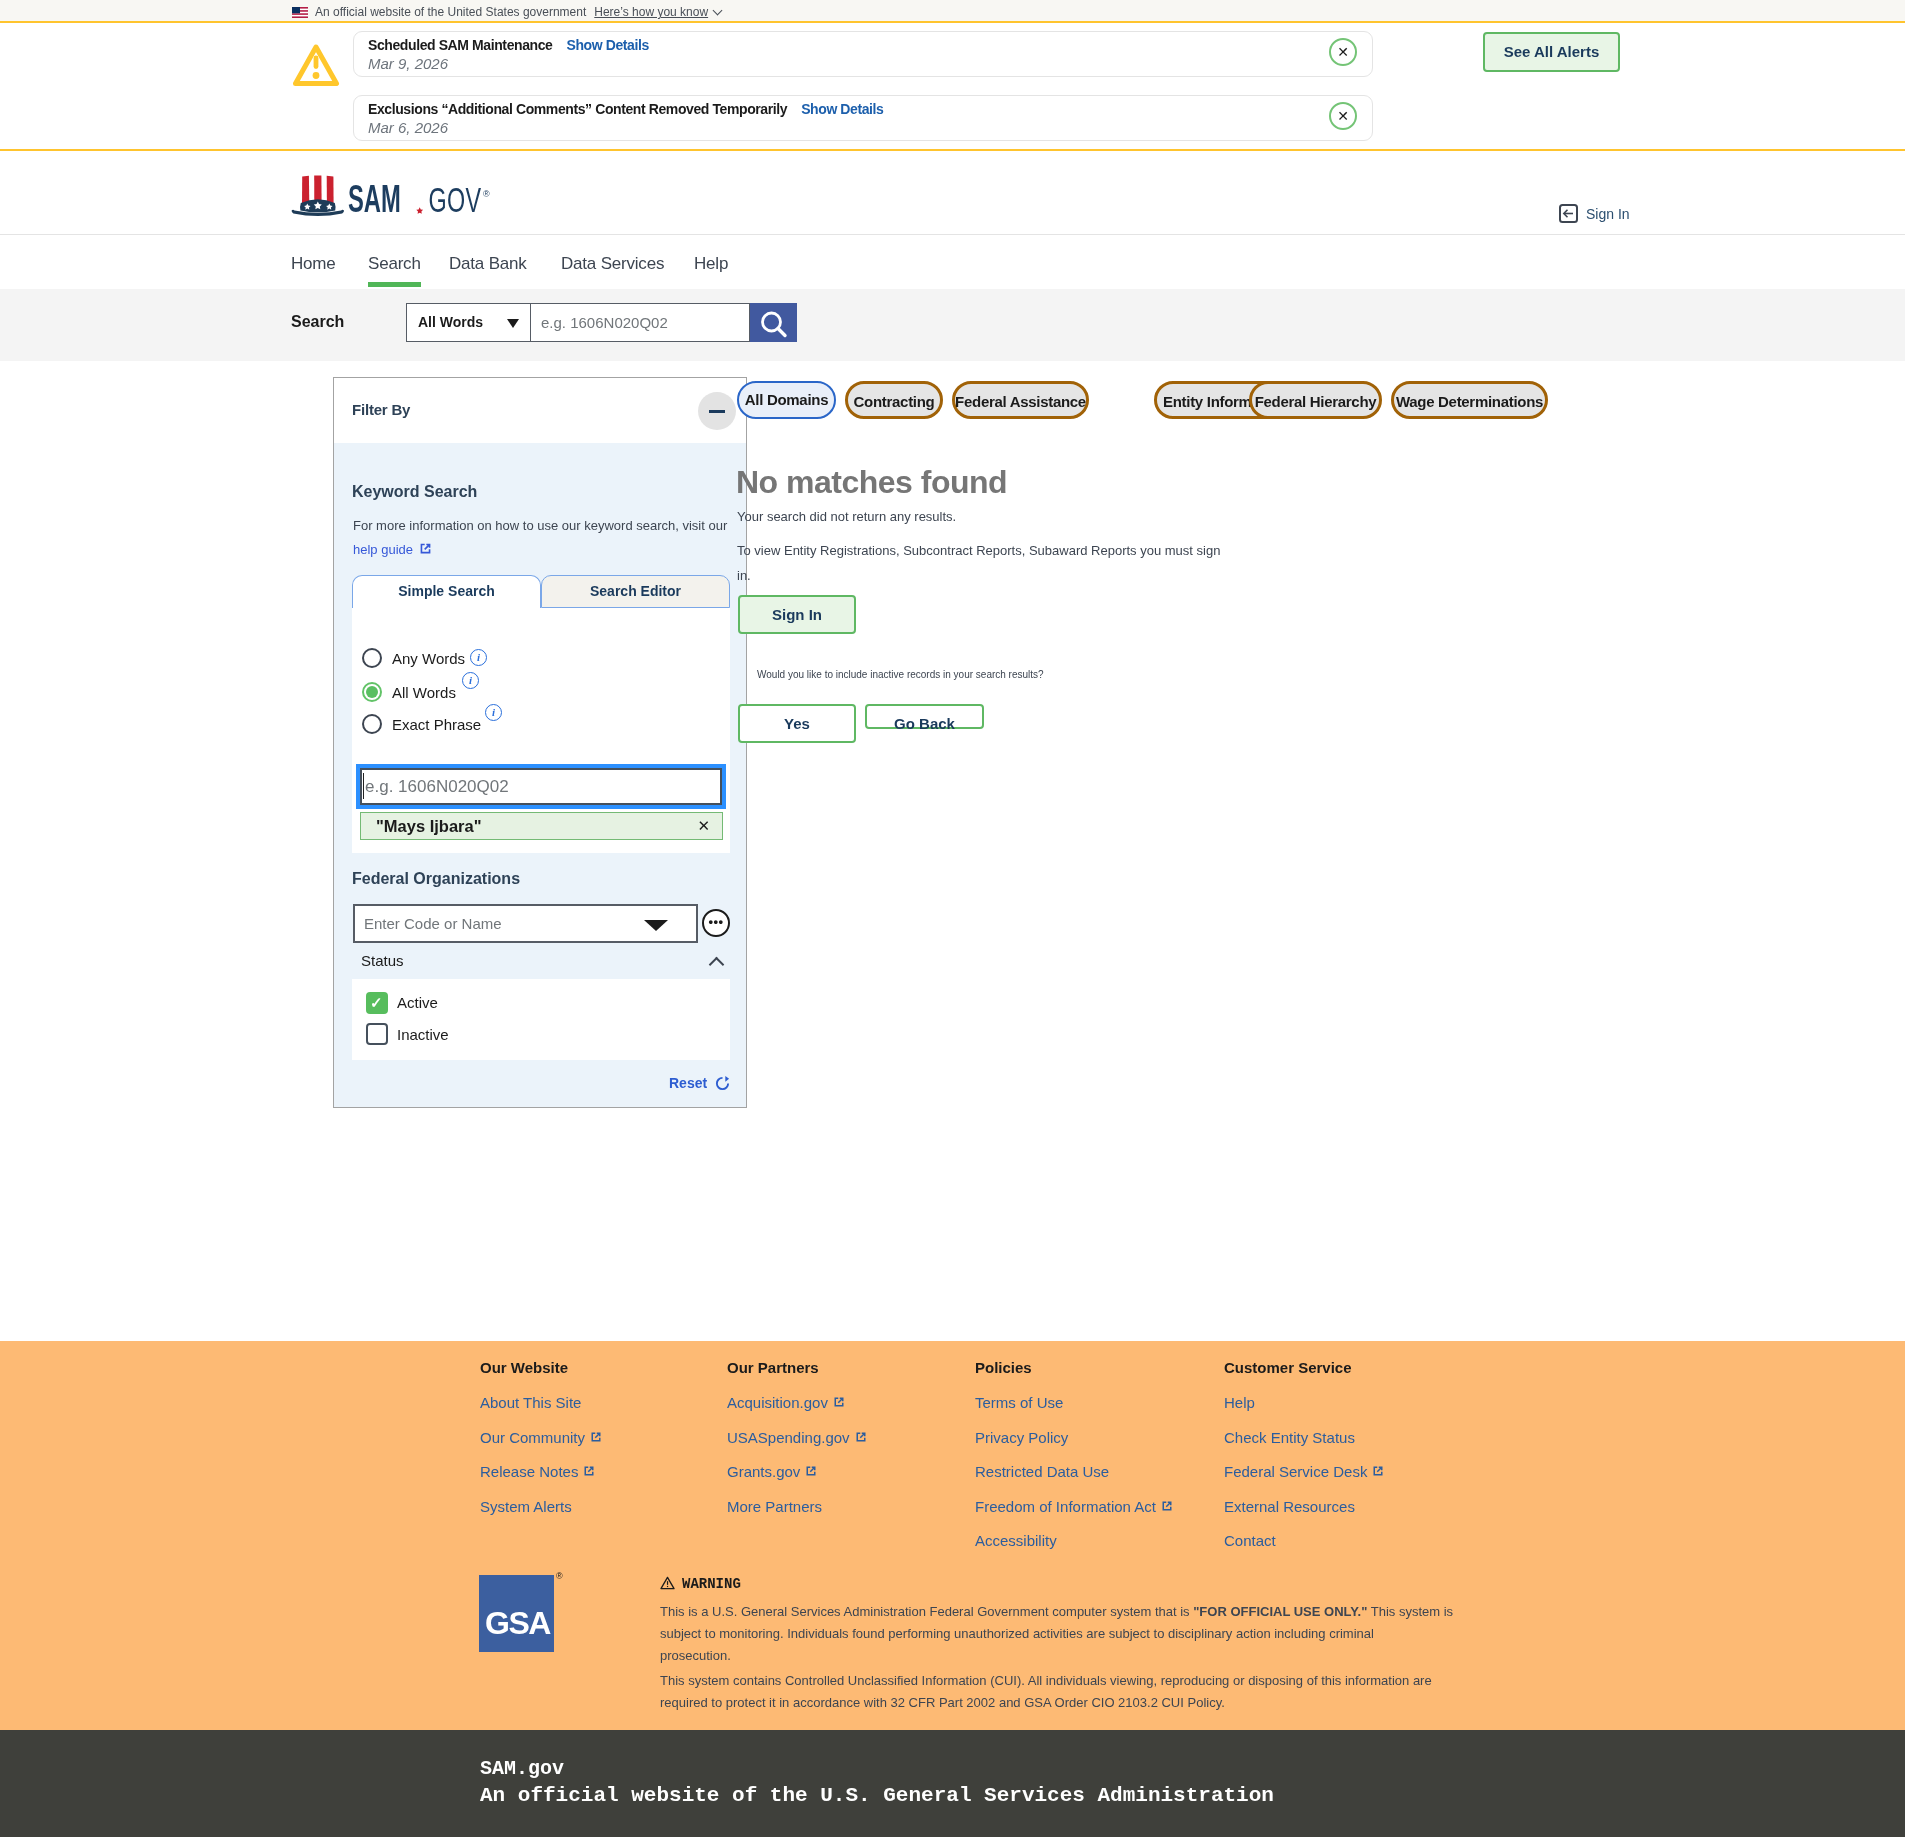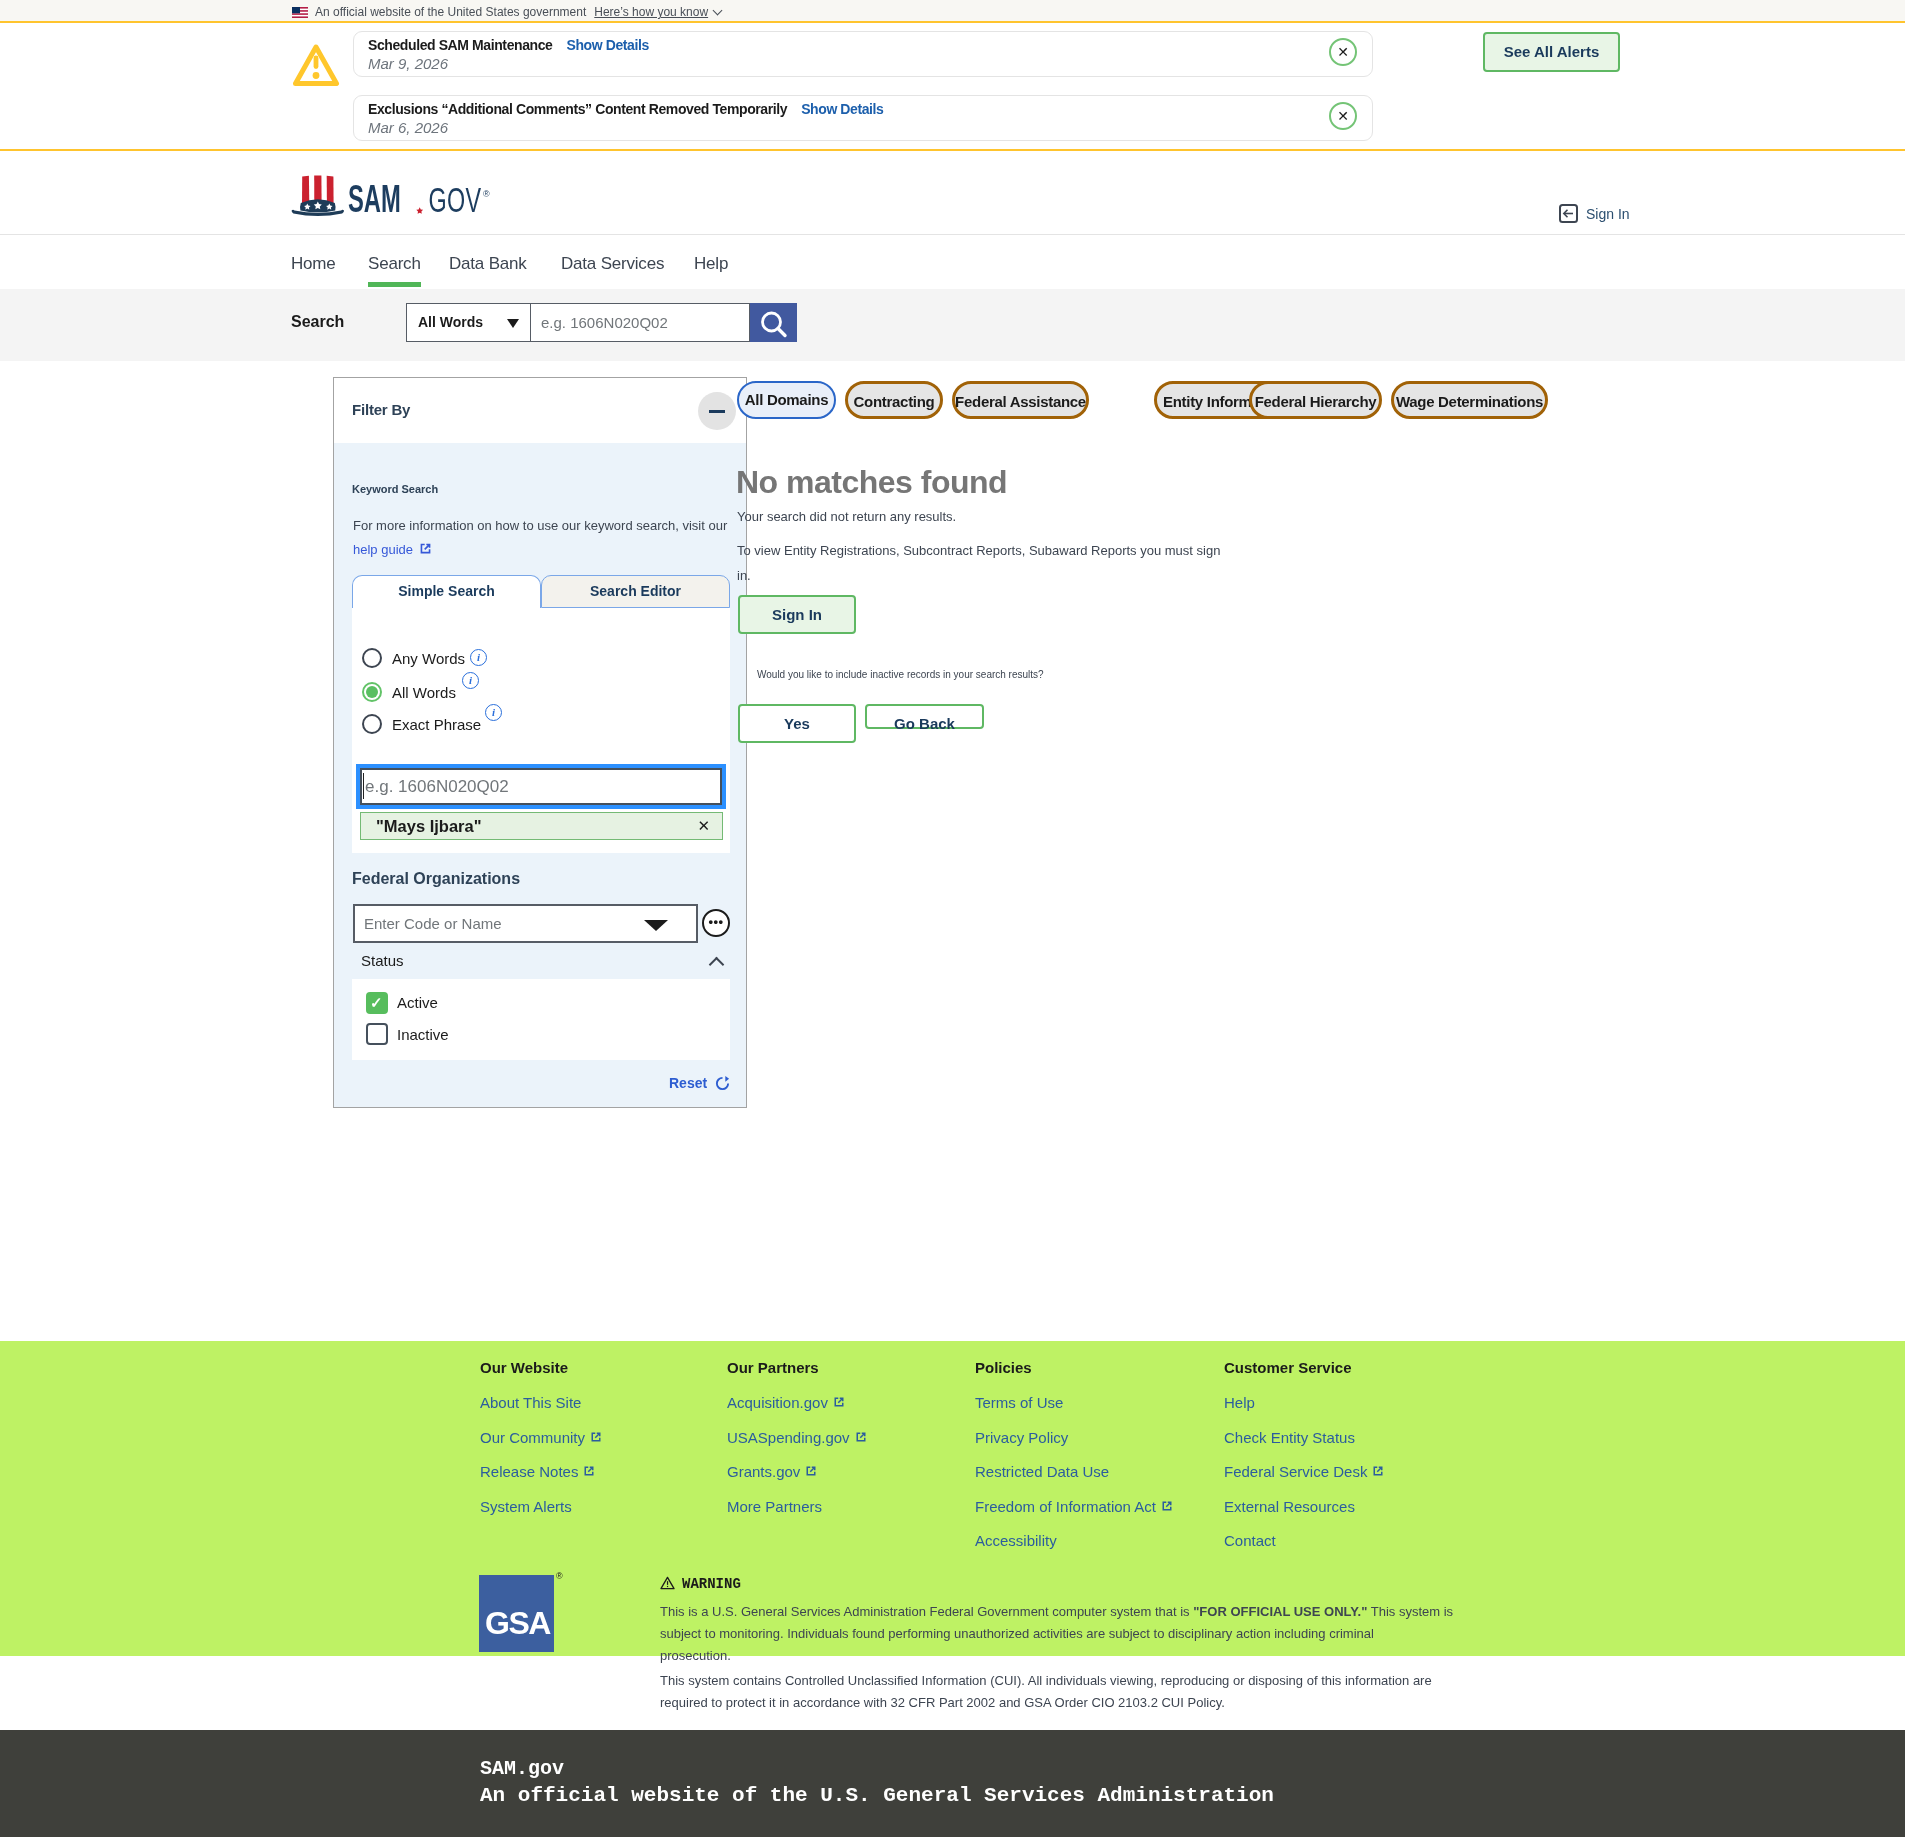--- a/index.html
+++ b/index.html
@@ -39,21 +39,21 @@
 .sel .tri { position:absolute; right:11px; top:15px; width:0; height:0; border-left:6.5px solid transparent; border-right:6.5px solid transparent; border-top:9px solid #1b1b1b; }
 .sinput { position:absolute; left:531px; top:303px; width:219px; height:39px; background:#fff; border:1px solid #565c65; border-left:none; font-size:15px; color:#71767a; line-height:37px; padding-left:10px; }
 .sbtn { position:absolute; left:750px; top:303px; width:47px; height:39px; background:#41599f; }
 
 
 .fpanel { position:absolute; left:291px; top:377px; width:414px; height:731px; border:1px solid #a3a3a3; background:#ebf3fa;margin-left:42px; }
 .fpanel .hdr { position:absolute; left:0; top:0; width:100%; height:65px; background:#fff; }
 .fpanel .hdr .t { position:absolute; left:18px; top:23px; font-size:15px; font-weight:bold; color:#2e4257; letter-spacing:-0.2px; }
 .fpanel .minus { position:absolute; left:364px; top:14px; width:38px; height:38px; border-radius:50%; background:#e3e3e3; }
 .fpanel .minus:after { content:""; position:absolute; left:11px; top:18px; width:16px; height:2.5px; background:#1a3a5c; }
-.kw-h { position:absolute; left:18px; top:105px; font-size:11px; font-weight:bold; color:#2e4257; }
+.kw-h { position:absolute; left:18px; top:105px; font-size:16px; font-weight:bold; color:#2e4257; }
 .kw-p { position:absolute; left:19px; top:136px; width:385px; font-size:13px; color:#3d4551; line-height:24px; }
 .kw-p a { color:#3658d8; text-decoration:none; }
 .tabs { position:absolute; left:18px; top:197px; width:378px; height:33px; display:flex; }
 .tab { flex:1; text-align:center; font-size:14px; font-weight:bold; color:#1a3a5c; line-height:31px; border:1px solid #7aa7e8; border-radius:10px 10px 0 0; background:#f3f2ed; }
 .tab.on { background:#fff; border-bottom:none; }
 .kwbox { position:absolute; left:18px; top:230px; width:378px; height:245px; background:#fff; }
 .radio { position:absolute; width:20px; height:20px; border:2px solid #3d4551; border-radius:50%; background:#fff; left:28px; }
 .radio.on { border-color:#62c368; }
 .radio.on:after { content:""; position:absolute; left:2px; top:2px; width:12px; height:12px; background:#5abf62; border-radius:50%; }
 .rlbl { position:absolute; left:58px; font-size:15px; color:#1b1b1b; }
@@ -80,21 +80,21 @@
 
 .pill { position:absolute; top:381px; height:38px; border-radius:19px; background:#e5e5e5; border:3px solid #a16207; font-size:15px; font-weight:bold; color:#1b1b1b; letter-spacing:-0.3px; text-align:center; line-height:36px; }
 .pill.on { background:#e9eff9; border:2px solid #2a66c8; line-height:34px; }
 .nmf { position:absolute; left:736px; top:466px; font-size:32px; font-weight:bold; color:#767676; letter-spacing:-0.5px; line-height:32px; }
 .rtext1 { position:absolute; left:737px; top:509px; font-size:13px; color:#3d4551; }
 .rtext2 { position:absolute; left:737px; top:538px; width:500px; font-size:13px; color:#3d4551; line-height:25px; }
 .btn { position:absolute; border:2px solid #5fb863; border-radius:4px; color:#1a3a5c; font-weight:bold; font-size:15px; text-align:center; }
 .q { position:absolute; left:757px; top:669px; font-size:10px; color:#3d4551; }
 
 
-.footer { position:absolute; left:0; top:1341px; width:1905px; height:315px; background:#bef264;padding-left:33px; }
+.footer { position:absolute; left:0; top:1341px; width:1905px; height:389px; background:#fdba74;padding-left:33px; }
 .fcol { position:absolute; top:18px; }
 .fcol .h { font-size:15px; font-weight:bold; color:#1b1b1b; height:35px; }
 .fcol a { display:block; font-size:15px; color:#2b5d9e; text-decoration:none; height:34.5px; }
 .gsa { position:absolute; left:479px; top:234px; width:75px; height:77px; background:#3c5f9f; }
 .gsa .t { color:#fff; font-weight:bold; font-size:32px; letter-spacing:-1.5px; position:absolute; left:6px; top:30px; }
 .gsa .r { position:absolute; left:77px; top:-4px; font-size:9px; color:#1b1b1b; }
 .warnsec { position:absolute; left:660px; top:235px; width:900px; font-size:13px; color:#3d4551; }
 .warnsec .wh { font-family:"Liberation Mono", monospace; font-weight:bold; font-size:14px; color:#1b1b1b; }
 .warnsec p { line-height:22px; }
 .darkbar { position:absolute; left:0; top:1730px; width:1905px; height:107px; background:#3f403b; color:#fff;font-family:Liberation Mono, monospace; }

